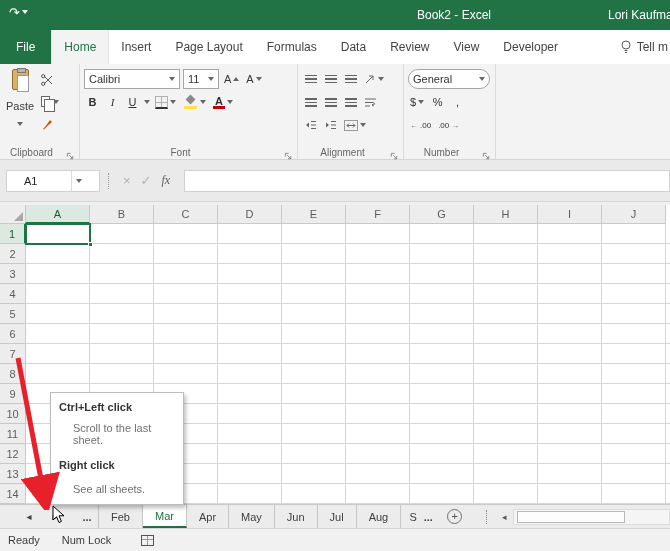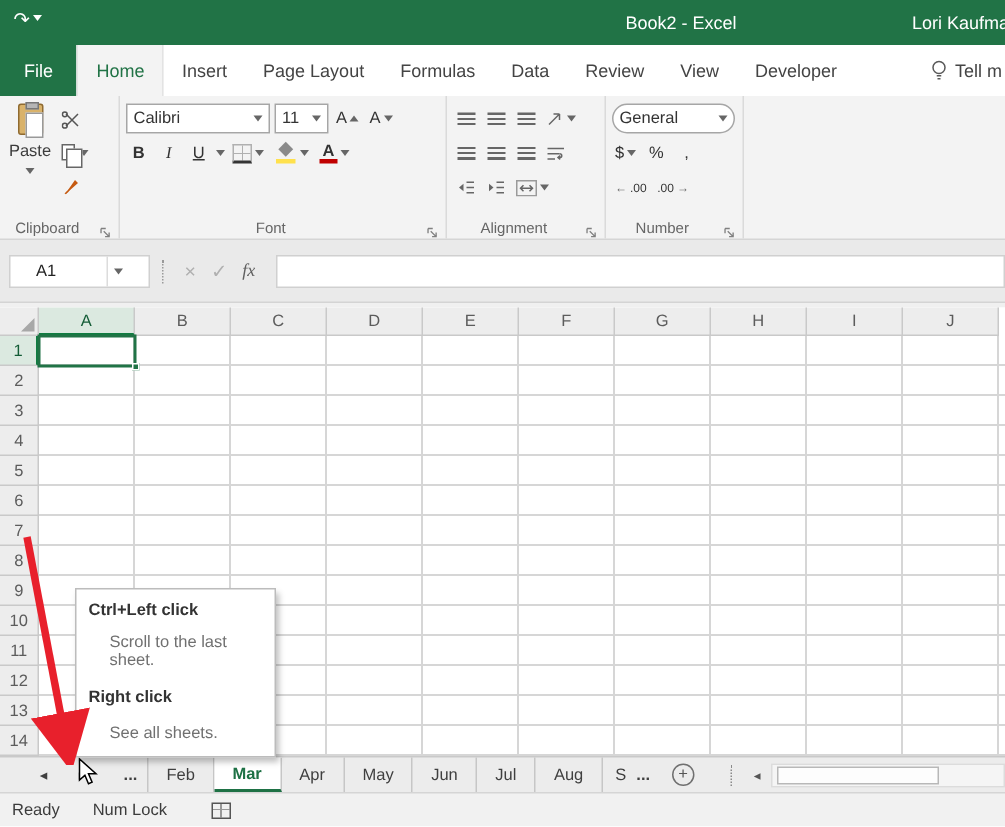--- a/index.html
+++ b/index.html
@@ -36,21 +36,21 @@
   .glabel { position:absolute; bottom:1px; left:0; right:16px; text-align:center; font-size:10px; color:#666; }
   .launcher { position:absolute; bottom:2px; right:3px; width:10px; height:10px; }
   .chev { width:0; height:0; border-left:3px solid transparent; border-right:3px solid transparent; border-top:4px solid #666; display:inline-block; }
   .chev.up { border-top:none; border-bottom:4px solid #666; }
   .ib { height:20px; min-width:17px; display:flex; align-items:center; justify-content:center; gap:2px; font-size:11px; color:#333; padding:0 2px; }
   .combo { background:#fff; border:1px solid #a6a6a6; height:20px; display:flex; align-items:center; padding:0 4px; font-size:11px; color:#333; }
   .combo .chev { margin-left:auto; }
 
   
   .gbody { display:flex; height:100%; }
-  .paste-btn { width:36px; display:flex; flex-direction:column; align-items:center; padding-top:3px; gap:5px; }
+  .paste-btn { width:36px; display:flex; flex-direction:column; align-items:center; padding-top:3px; gap:10px; }
   .paste-ic { width:17px; height:21px; background:#d9b26a; border:1px solid #8f6a30; border-radius:2px; position:relative; }
   .paste-ic::before { content:""; position:absolute; left:4px; top:5px; width:10px; height:15px; background:#fff; border:1px solid #999; }
   .paste-ic::after { content:""; position:absolute; left:4px; top:-2px; width:7px; height:3px; background:#b5b5b5; border:1px solid #777; }
   .paste-lbl { font-size:11px; color:#3c3c3c; }
   .clip-col { display:flex; flex-direction:column; padding-top:4px; gap:3px; }
   .sbtn { display:flex; align-items:center; gap:3px; height:19px; padding:0 3px; }
   .copy-ic { width:9px; height:11px; border:1px solid #666; background:#fff; position:relative; }
   .copy-ic::after { content:""; position:absolute; left:2px; top:2px; width:9px; height:11px; border:1px solid #666; background:#fff; }
 
   
@@ -123,21 +123,21 @@
   .tt-b1 { margin-top:9px; } .tt-t2 { margin-top:13px; } .tt-b2 { margin-top:12px; }
 
   
   .sheetbar { position:absolute; top:504px; left:0; right:0; height:24px; background:#ececec; border-top:1px solid #c9c9c9;
               display:flex; align-items:stretch; padding-left:16px; font-size:11px; color:#3f3f3f; }
   .snav { width:26px; display:flex; align-items:center; justify-content:center; font-size:10px; color:#3f3f3f; }
   .soverflow { width:22px; display:flex; align-items:center; justify-content:center; font-weight:bold; margin-left:8px; }
   .soverflow.right { margin-left:0; }
   .stab { display:flex; align-items:center; justify-content:center; padding:0 12px; border-right:1px solid #c6c6c6; white-space:nowrap; }
   .stab.first { border-left:1px solid #c6c6c6; }
-  .stab.active { background:#fff; color:#1e7145; font-weight:bold; border-bottom:2px solid #1e7145; }
+  .stab.active { background:#fff; color:#1e7145; font-weight:normal; border-bottom:2px solid #1e7145; }
   .stab.cut { width:16px; padding:0 0 0 8px; overflow:hidden; border-right:none; }
   .newsheet { display:flex; align-items:center; margin-left:8px; }
   .plus-circle { width:15px; height:15px; border:1px solid #707070; border-radius:50%; color:#555; font-size:11px; line-height:13px; text-align:center; }
   .splitter { border-left:1px dotted #8a8a8a; height:14px; align-self:center; margin-left:24px; }
   .hscroll { display:flex; align-items:center; flex:1; margin-left:8px; }
   .hs-btn { width:18px; height:16px; display:flex; align-items:center; justify-content:center; font-size:9px; color:#555; }
   .hs-track { flex:1; height:16px; background:#f5f5f5; border:1px solid #dcdcdc; position:relative; }
   .hs-thumb { position:absolute; left:3px; top:1px; bottom:1px; width:108px; background:#fdfdfd; border:1px solid #b8b8b8; }
 
   

